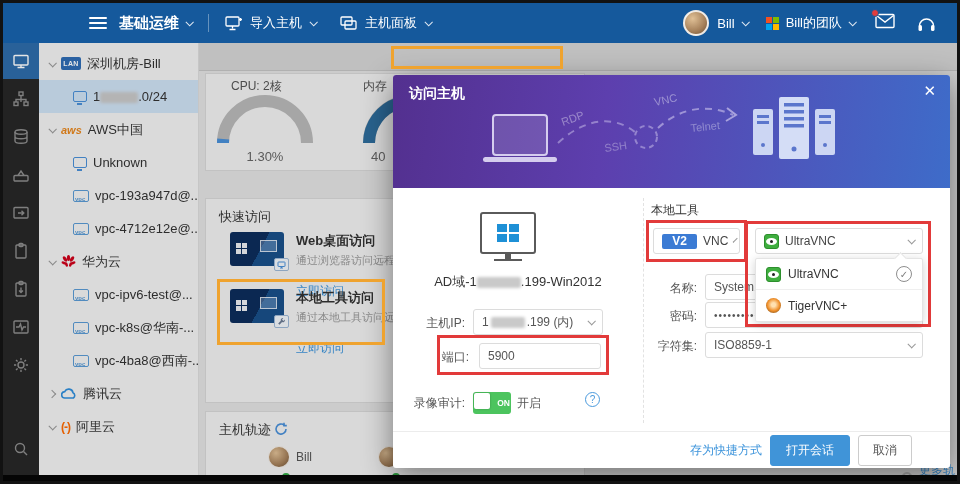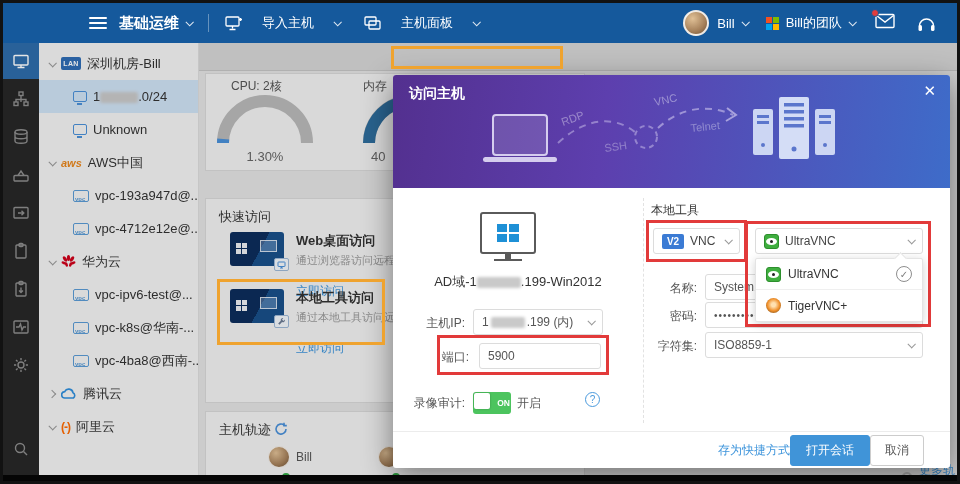--- a/index.html
+++ b/index.html
@@ -5,21 +5,21 @@
   *{margin:0;padding:0;box-sizing:border-box}
   body{background:#555;font-family:"Liberation Sans","DejaVu Sans",sans-serif}
   .screen{position:relative;width:960px;height:484px;border:3px solid #121212;background:#e4e4e4;overflow:hidden}
 
   
   .navbar{position:absolute;top:0;left:0;right:0;height:40px;background:#15599c;display:flex;align-items:center;color:#fff;z-index:6;padding-right:21px}
   .burger{margin-left:86px;width:18px;display:flex;flex-direction:column;gap:3px;cursor:pointer}
   .burger i{display:block;height:2px;background:#fff;border-radius:1px}
   .app-title{font-size:15px;font-weight:bold;margin-left:12px;display:flex;align-items:center;gap:7px;cursor:pointer}
   .vline{width:1px;height:18px;background:rgba(255,255,255,.35);margin:0 16px}
-  .nav-btn{display:flex;align-items:center;gap:20px;font-size:13px;margin-right:24px;cursor:pointer}
+  .nav-btn{display:flex;align-items:center;gap:8px;font-size:13px;margin-right:24px;cursor:pointer}
   .chev{display:inline-block;width:6px;height:6px;border-right:1.5px solid rgba(255,255,255,.85);border-bottom:1.5px solid rgba(255,255,255,.85);transform:rotate(45deg) translateY(-1px)}
   .chev.dark{border-color:#999}
   .chev.right{transform:rotate(-45deg)}
   .spacer{flex:1}
   .avatar{width:26px;height:26px;border-radius:50%;background:radial-gradient(circle at 35% 30%,#e0c096,#a5805a 60%,#6d4f33);border:2px solid rgba(255,255,255,.85)}
   .nav-user{display:flex;align-items:center;gap:7px;font-size:13px;margin:0 18px 0 8px;cursor:pointer}
   .ms-grid{width:13px;height:13px;display:grid;grid-template-columns:6px 6px;grid-template-rows:6px 6px;gap:1px}
   .ms-grid i{display:block}
   .nav-team{display:flex;align-items:center;gap:7px;font-size:13px;margin:0 20px 0 7px;cursor:pointer}
   .mail-wrap{position:relative;margin-right:22px;cursor:pointer}
@@ -102,31 +102,31 @@
   .f-label{position:absolute;font-size:12px;color:#555;text-align:right}
   .f-box{position:absolute;height:26px;border:1px solid #dcdcdc;border-radius:3px;background:#fff;display:flex;align-items:center;padding:0 8px;font-size:12px;color:#555;gap:2px}
   .f-box .chev{border-color:#999;margin-left:auto}
   .toggle{position:absolute;width:38px;height:22px;border-radius:3px;background:#4cc45e;display:flex;align-items:center;justify-content:flex-end;padding-right:1px;cursor:pointer}
   .toggle::before{content:"";position:absolute;left:1px;top:1px;width:16px;height:16px;background:#fff;border-radius:2px;box-shadow:0 0 2px rgba(0,0,0,.3)}
   .toggle b{color:#fff;font-size:8.5px;font-weight:bold}
   .help{position:absolute;width:15px;height:15px;border-radius:50%;border:1px solid #4a9add;color:#4a9add;font-size:10px;display:flex;align-items:center;justify-content:center;cursor:pointer}
   .lt-title{position:absolute;left:258px;top:14px;font-size:12px;color:#333}
   .sel{position:absolute;height:26px;border:1px solid #dcdcdc;border-radius:3px;background:#fff;display:flex;align-items:center;gap:6px;padding:0 8px;font-size:12px;color:#444;cursor:pointer}
   .sel .chev{border-color:#999;margin-left:auto}
-  .v2{width:22px;height:15px;background:#3b7bd4;border-radius:2px;color:#fff;font-size:10px;font-weight:bold;display:flex;align-items:center;justify-content:center;flex:none}
+  .v2{width:35px;height:15px;background:#3b7bd4;border-radius:2px;color:#fff;font-size:12px;font-weight:bold;display:flex;align-items:center;justify-content:center;flex:none}
   .eye{width:15px;height:15px;background:#3fae3f;border:1px solid #2d8f2d;border-radius:3px;display:flex;align-items:center;justify-content:center;flex:none}
   .eye i{width:11px;height:7px;background:#fff;border-radius:50%;display:flex;align-items:center;justify-content:center}
   .eye i::after{content:"";width:3px;height:3px;background:#222;border-radius:50%}
   .tiger{width:15px;height:15px;border-radius:50%;background:radial-gradient(circle at 50% 45%,#ffe0b0 18%,#ef8f2a 55%,#523a1d 100%);flex:none}
   .menu{position:absolute;left:362px;top:70px;width:168px;background:#fff;border:1px solid #e4e4e4;box-shadow:0 2px 10px rgba(0,0,0,.18);border-radius:2px;z-index:13}
   .menu::before{content:"";position:absolute;top:-5px;left:140px;width:8px;height:8px;background:#fff;border-left:1px solid #e4e4e4;border-top:1px solid #e4e4e4;transform:rotate(45deg)}
   .menu-item{height:31px;display:flex;align-items:center;gap:7px;padding:0 10px;font-size:12px;color:#333;cursor:pointer}
   .menu-item:first-child{border-bottom:1px solid #efefef}
   .checkc{margin-left:auto;width:16px;height:16px;border:1px solid #8e8e8e;border-radius:50%;color:#7d7d7d;font-size:10px;display:flex;align-items:center;justify-content:center}
-  .m-foot{position:absolute;bottom:0;left:0;right:0;height:37px;border-top:1px solid #ececec;display:flex;align-items:center;justify-content:flex-end;gap:0;padding-right:26px}
+  .m-foot{position:absolute;bottom:0;left:0;right:0;height:37px;border-top:1px solid #ececec;display:flex;align-items:center;justify-content:flex-end;gap:8px;padding-right:38px}
   .lnk{font-size:12px;color:#3d94db;cursor:pointer}
   .btn-primary{background:#4094d8;color:#fff;font-size:12px;padding:6px 15px;border-radius:3px;border:1px solid #4094d8;cursor:pointer}
   .btn-plain{background:#fff;color:#555;font-size:12px;padding:6px 14px;border-radius:3px;border:1px solid #ccc;cursor:pointer}
 
   .bottom-bar{position:absolute;left:0;right:0;bottom:0;height:6px;background:#050505;z-index:30}
 </style>
 </head>
 <body>
 
 <div class="screen">
@@ -258,28 +258,28 @@
   <div class="tree">
     <div class="trow">
       <span class="chev dark"></span>
       <span class="lan-badge">LAN</span>
       <span>深圳机房-Bill</span>
     </div>
     <div class="trow child selected">
       <span class="mon-ico"></span>
       <span><span>1</span><span class="rd" style="width:38px"></span><span>.0/24</span></span>
     </div>
-    <div class="trow child">
-      <span class="mon-ico"></span>
-      <span>Unknown</span>
-    </div>
     <div class="trow">
       <span class="chev dark"></span>
       <span class="aws-logo">aws</span>
       <span>AWS中国</span>
+    </div>
+    <div class="trow child">
+      <span class="mon-ico"></span>
+      <span>Unknown</span>
     </div>
     <div class="trow child">
       <span class="vpc-ico">
           <span>vpc</span>
         </span>
       <span>vpc-193a947d@...</span>
     </div>
     <div class="trow child">
       <span class="vpc-ico">
           <span>vpc</span>

